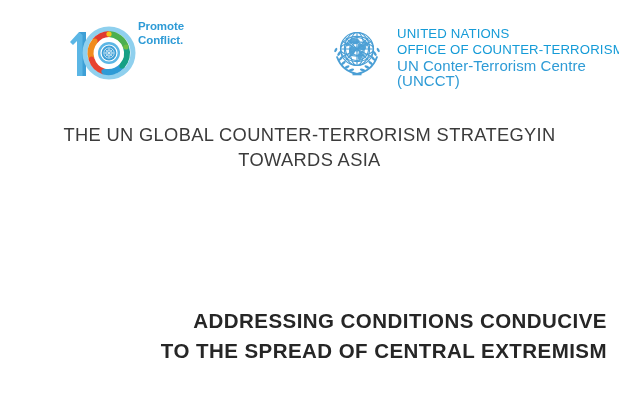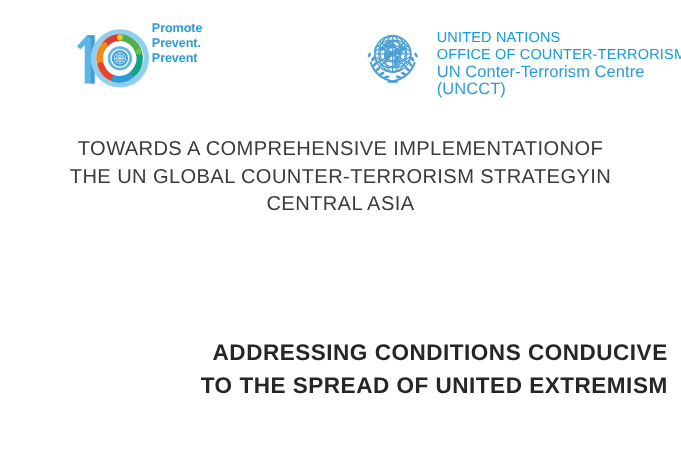--- a/index.html
+++ b/index.html
@@ -178,22 +178,21 @@
             <circle cx="43" cy="33" r="3.1"></circle>
             <line x1="37.8" y1="33" x2="48.2" y2="33"></line>
             <line x1="43" y1="27.8" x2="43" y2="38.2"></line>
             <line x1="39.3" y1="29.3" x2="46.7" y2="36.7"></line>
             <line x1="46.7" y1="29.3" x2="39.3" y2="36.7"></line>
           </g>
         </svg>
       </div>
       <div class="anniv-text">
         <span>Promote</span>
-        <span>Prevent.</span>
-        <span>Prevent</span>
+        <span>Conflict.</span>
       </div>
     </div>
 
     <div class="oct-logo">
       <div class="oct-emblem">
         <svg viewBox="0 0 64 60" width="64" height="60" xmlns="http://www.w3.org/2000/svg">
           <g fill="none" stroke="#4B9FD5" stroke-width="1.15">
 
             <circle cx="32" cy="27" r="16.5"></circle>
             <circle cx="32" cy="27" r="11.5"></circle>
@@ -244,23 +243,22 @@
       <div class="oct-text">
         <span class="oct-l1">UNITED NATIONS</span>
         <span class="oct-l2">OFFICE OF COUNTER-TERRORISM</span>
         <span class="oct-l3">UN Conter-Terrorism Centre (UNCCT)</span>
       </div>
     </div>
 
   </div>
 
   <div class="doc-title">
-    <span>TOWARDS A COMPREHENSIVE IMPLEMENTATIONOF</span>
     <span>THE UN GLOBAL COUNTER-TERRORISM STRATEGYIN</span>
-    <span>CENTRAL ASIA</span>
+    <span>TOWARDS ASIA</span>
   </div>
 
   <div class="section-heading">
     <span>ADDRESSING CONDITIONS CONDUCIVE</span>
-    <span>TO THE SPREAD OF UNITED EXTREMISM</span>
+    <span>TO THE SPREAD OF CENTRAL EXTREMISM</span>
   </div>
 
 </div>
 
 </body></html>

